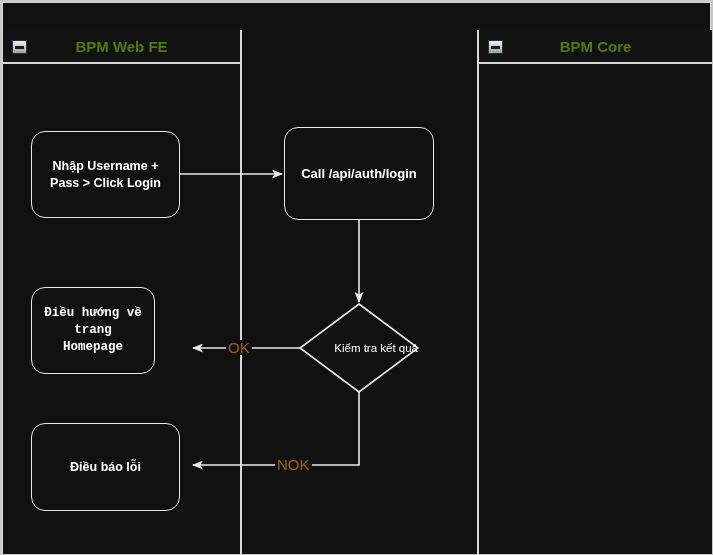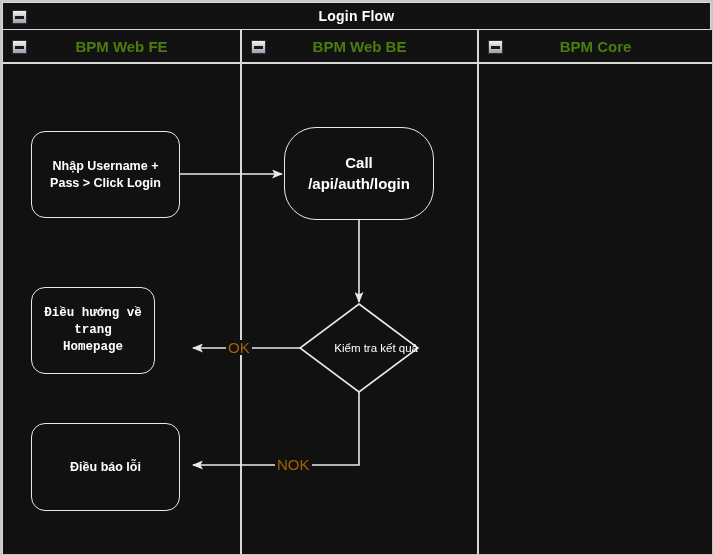--- a/index.html
+++ b/index.html
@@ -132,21 +132,21 @@
   }
   .node-task {
     border: 1.6px solid #e9e9e9;
     border-radius: 14px;
     background: #111111;
     font-size: 12.5px;
     font-weight: bold;
     line-height: 1.35;
     padding: 0 10px;
   }
-  .node-task.wide { font-size: 15px; border-radius: 32px; }
+  .node-task.wide { font-size: 13px; }
 
   .node-gateway {
     background: transparent;
     font-size: 11.5px;
     font-weight: normal;
   }
   .gw-label {
     position: absolute;
     width: 100%;
     text-align: right;
@@ -166,44 +166,32 @@
     line-height: 1;
   }
 </style>
 </head>
 <body>
 
 <div id="app">
 
   <div class="pool">
 
-    <div class="pool-title">
-      <div class="collapse-btn pool-collapse">
-        <span class="minus"></span>
-      </div>
-      <span class="pool-title-text">Login Flow</span>
-    </div>
 
     <div class="lane lane-0">
       <div class="lane-header">
         <div class="collapse-btn lane-collapse">
           <span class="minus"></span>
         </div>
         <span class="lane-header-text">BPM Web FE</span>
       </div>
       <div class="lane-body"></div>
     </div>
 
     <div class="lane lane-1">
-      <div class="lane-header">
-        <div class="collapse-btn lane-collapse">
-          <span class="minus"></span>
-        </div>
-        <span class="lane-header-text">BPM Web BE</span>
-      </div>
       <div class="lane-body"></div>
     </div>
 
     <div class="lane lane-2">
       <div class="lane-header">
         <div class="collapse-btn lane-collapse">
           <span class="minus"></span>
         </div>
         <span class="lane-header-text">BPM Core</span>
       </div>

